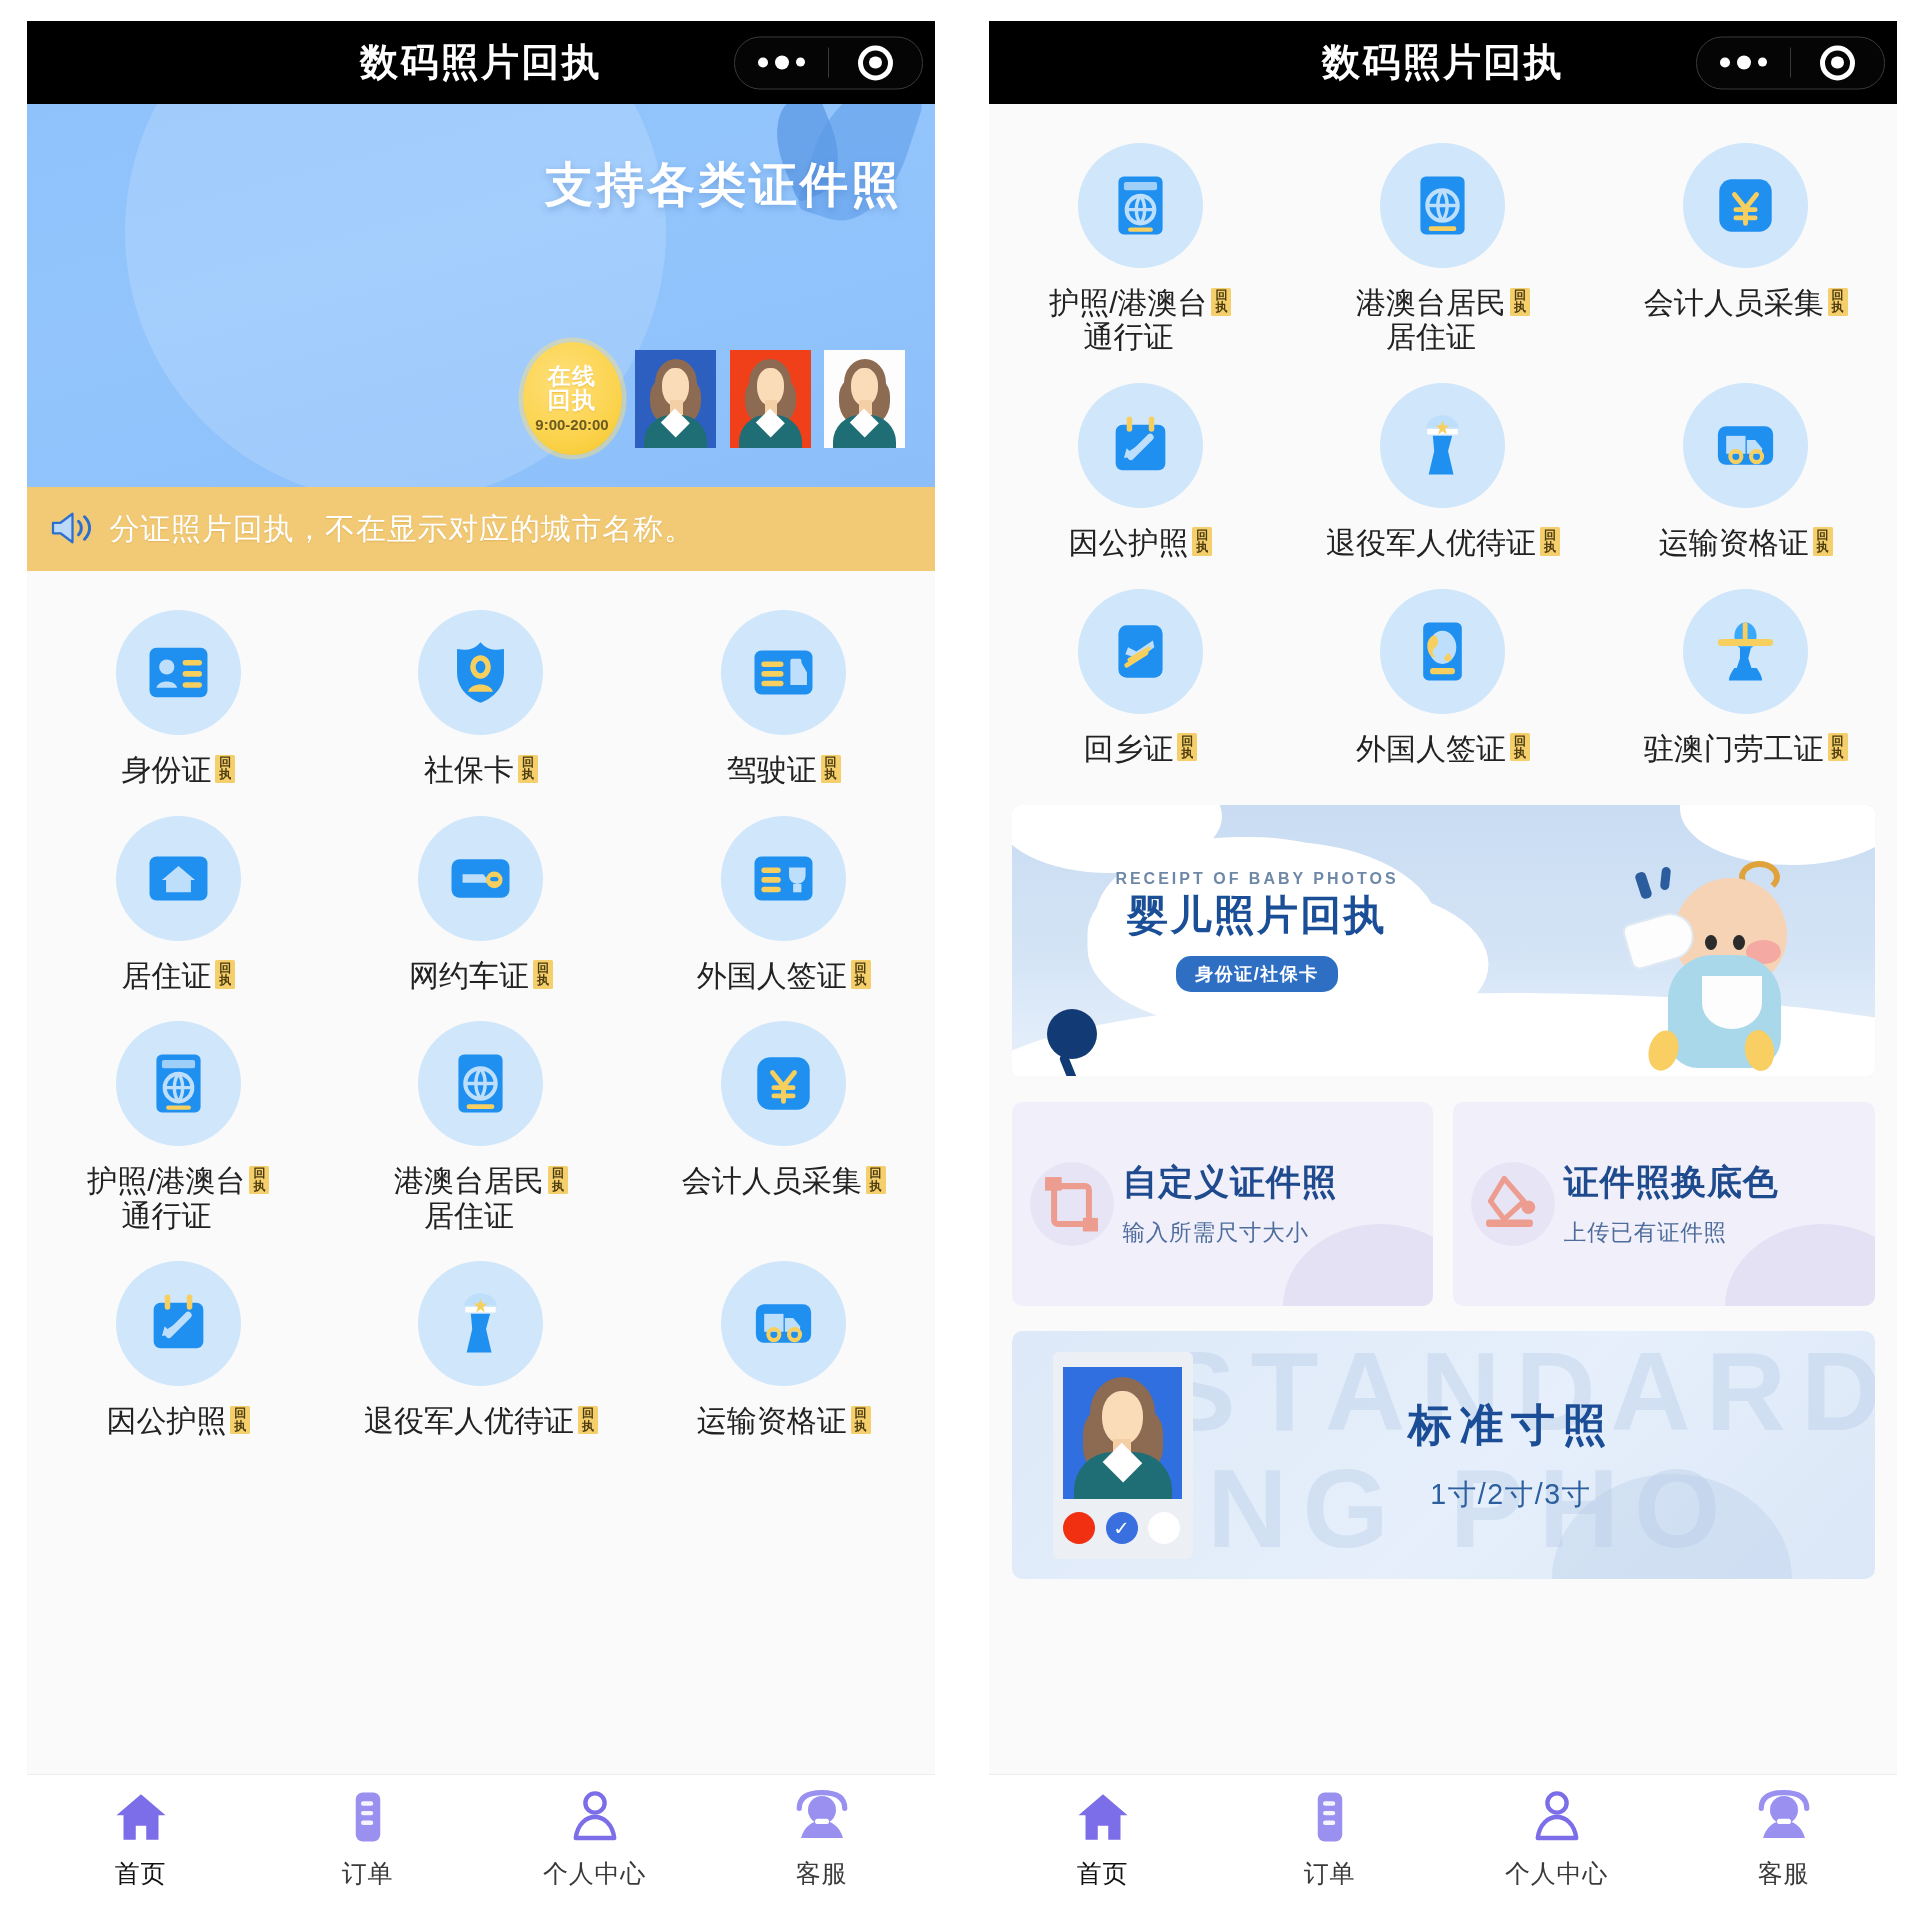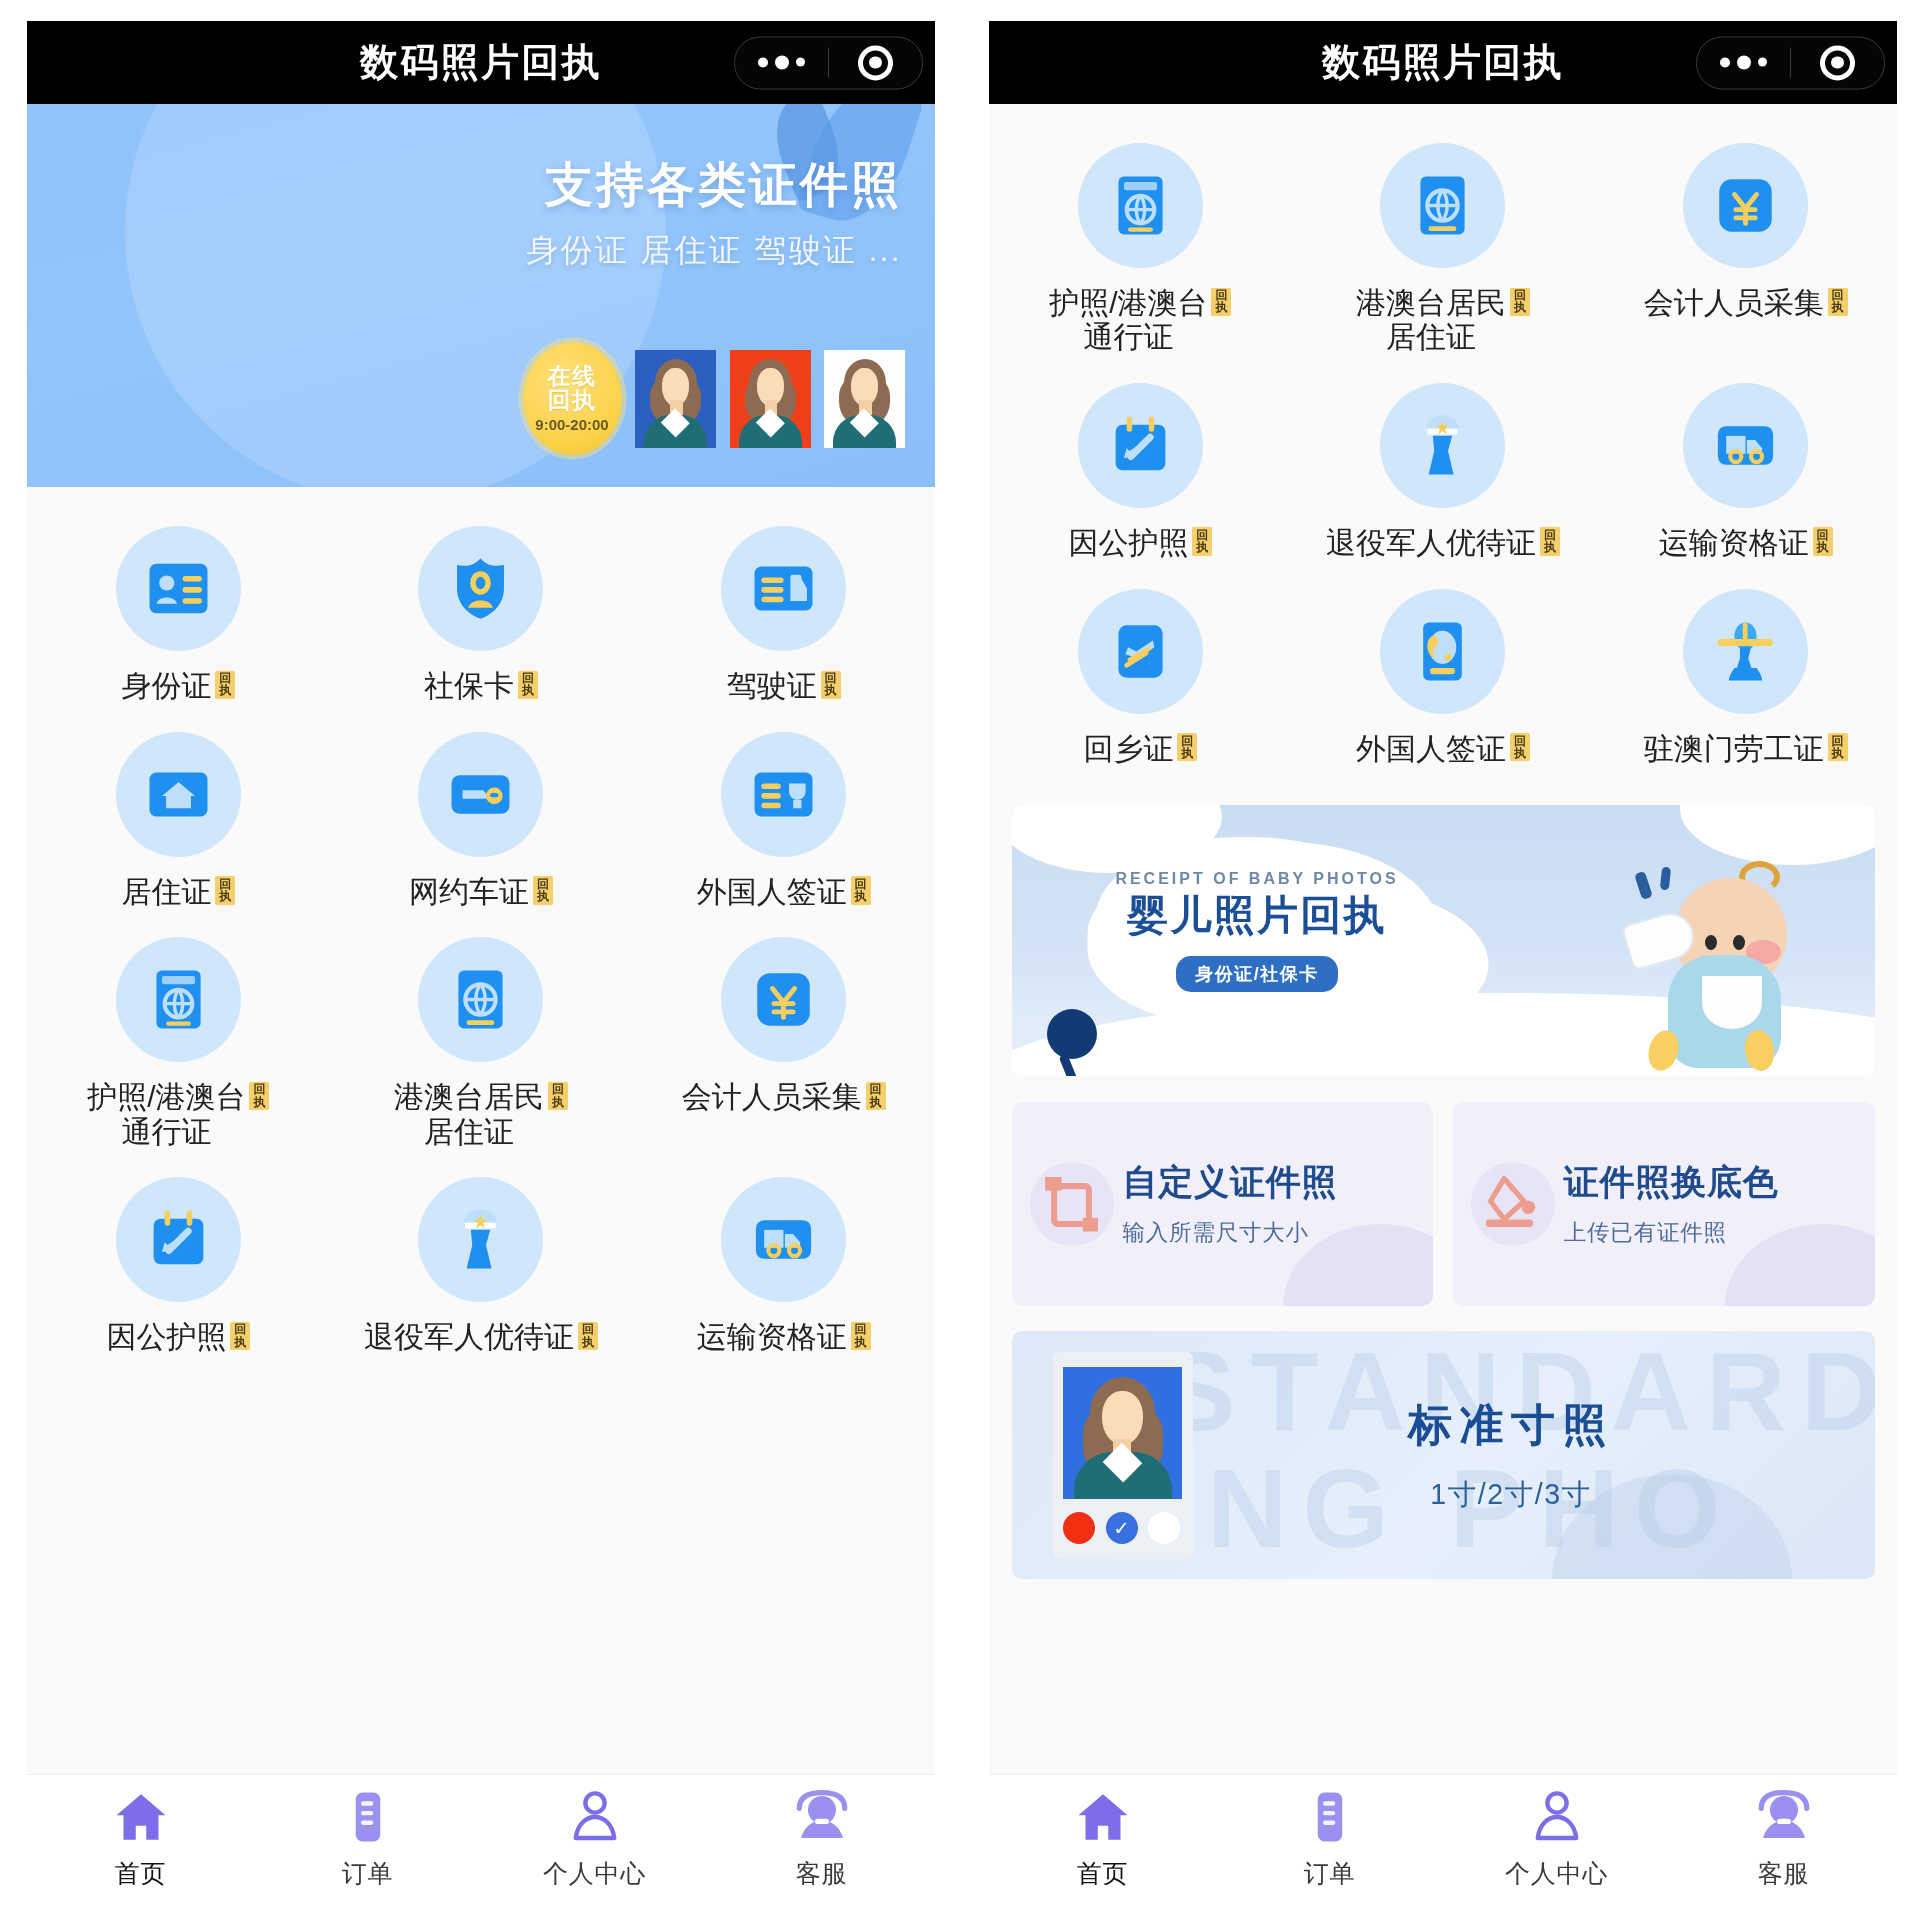--- a/index.html
+++ b/index.html
@@ -337,21 +337,20 @@
       </div>
 
       <div class="body">
 
         <div class="hero">
           <div class="glow"></div>
           <div class="leaf1"></div>
           <div class="leaf2"></div>
           <div class="hero-text">
             <div class="hero-title">支持各类证件照</div>
-            <div class="hero-sub">身份证 居住证 驾驶证 ...</div>
           </div>
           <div class="hero-bottom">
             <div class="badge-oval">
               <div class="bt">在线</div>
               <div class="bt">回执</div>
               <div class="bh">9:00-20:00</div>
             </div>
             <div class="pphoto blue">
               <div class="hairside"></div>
                 <div class="hair"></div>
@@ -372,20 +371,30 @@
               <div class="hairside"></div>
                 <div class="hair"></div>
                 <div class="face"></div>
               <div class="neck"></div>
                 <div class="body2"></div>
                 <div class="collar"></div>
             </div>
           </div>
         </div>
 
+        <div class="notice">
+          <span class="horn">
+            <svg width="42" height="36" viewBox="0 0 56 48">
+              <path d="M4 17h10L30 5v38L14 31H4z" fill="#bcd9f7" stroke="#2b6fd0" stroke-width="3" stroke-linejoin="round"></path>
+              <path d="M38 15c5 5 5 13 0 18" stroke="#2b6fd0" stroke-width="4" fill="none" stroke-linecap="round"></path>
+              <path d="M46 9c9 9 9 21 0 30" stroke="#2b6fd0" stroke-width="4" fill="none" stroke-linecap="round"></path>
+            </svg>
+          </span>
+          <span class="txt">分证照片回执，不在显示对应的城市名称。</span>
+        </div>
 
         <div class="grid" id="grid-left">
             <div class="cell">
         <span class="ico-wrap">
                 <svg class="ico" viewBox="0 0 100 100">
                   <rect x="8" y="14" width="84" height="72" rx="10" fill="#1f8ff0"></rect>
       <circle cx="33" cy="42" r="11" fill="#bddffb"></circle>
                   <path d="M18 72c3-12 27-12 30 0z" fill="#bddffb"></path>
       <rect x="56" y="32" width="28" height="8" rx="4" fill="#f7cf5e"></rect>
       <rect x="56" y="48" width="28" height="8" rx="4" fill="#f7cf5e"></rect>

